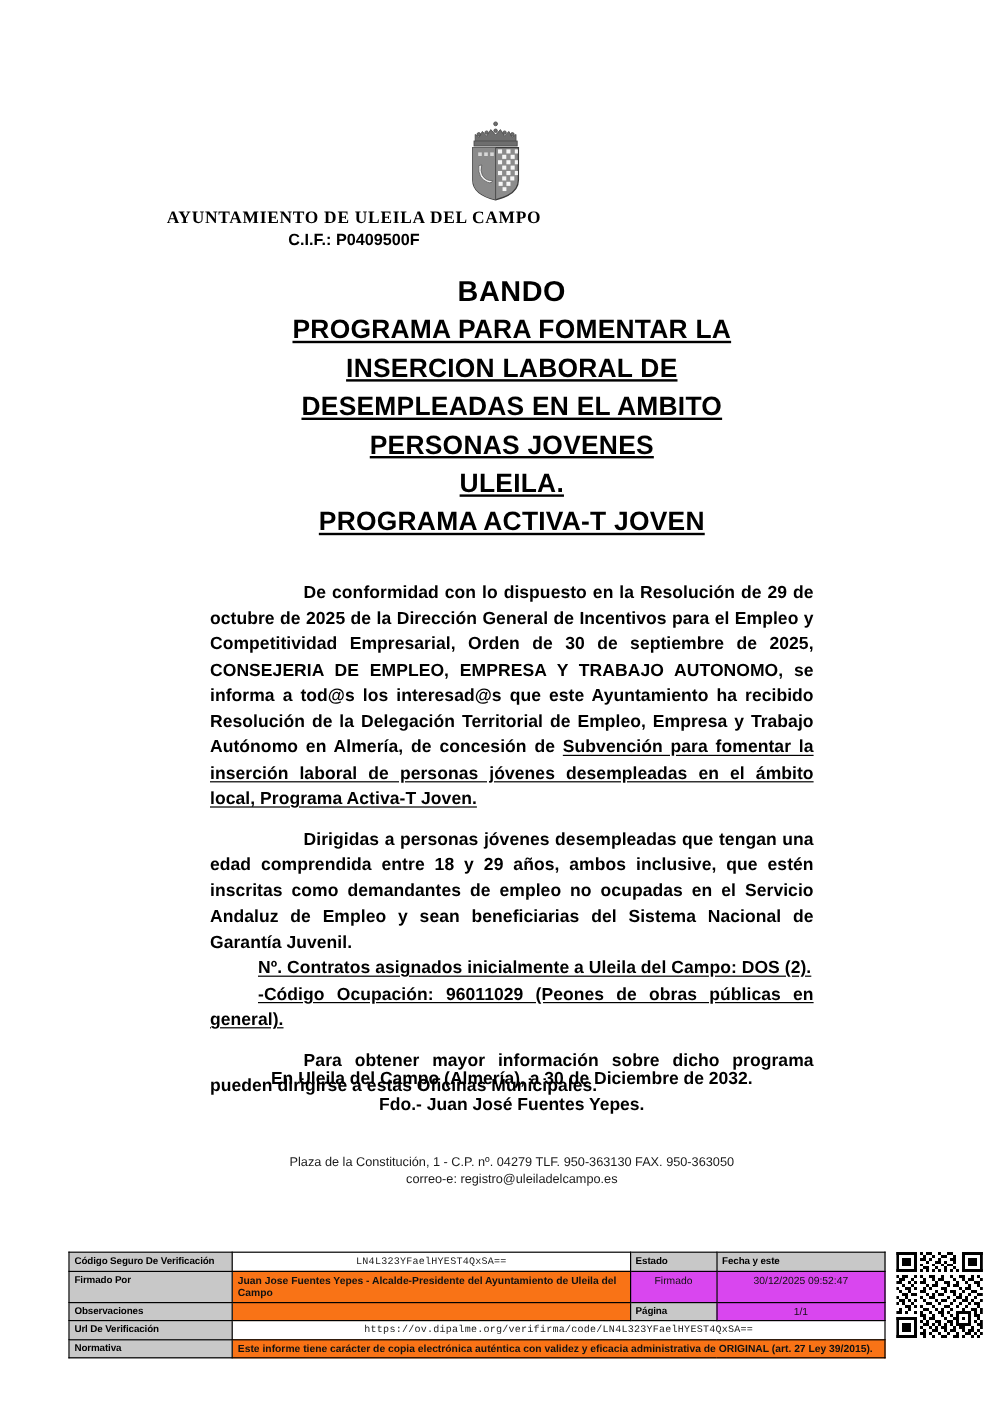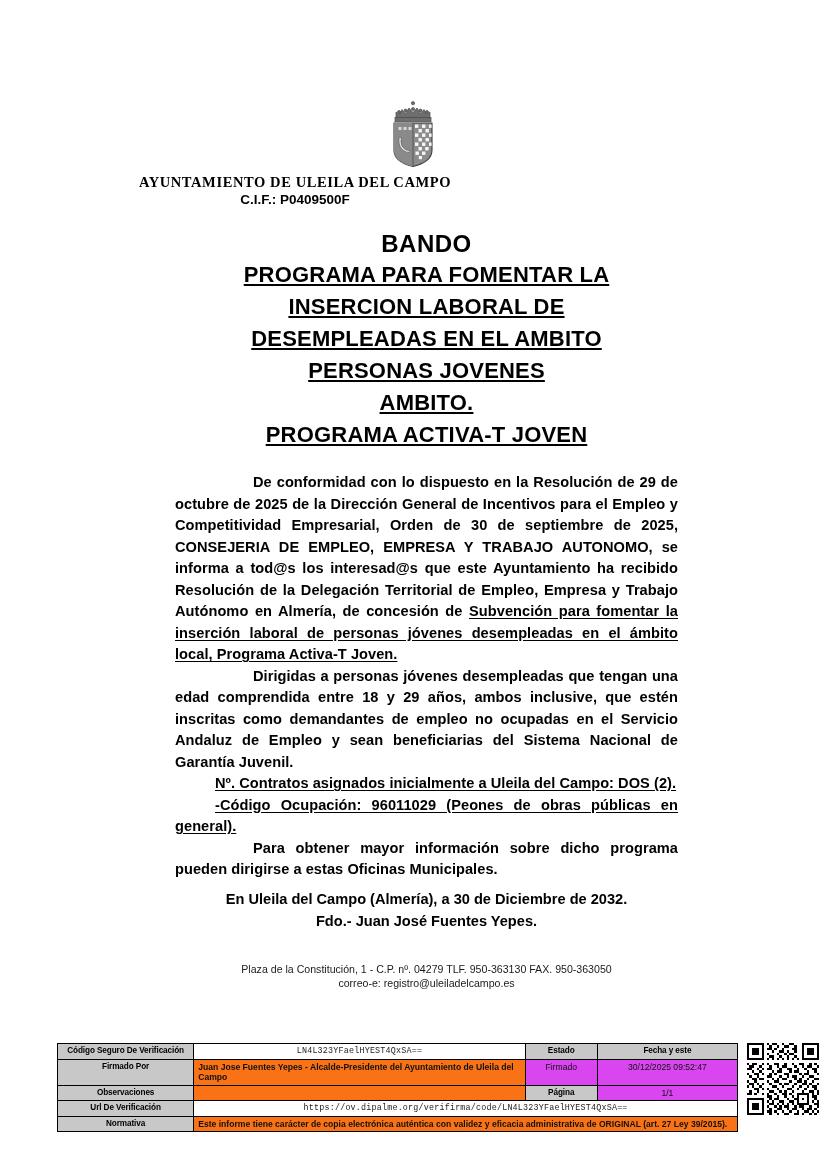--- a/index.html
+++ b/index.html
@@ -92,20 +92,21 @@
     text-align: justify;
     text-justify: inter-word;
     letter-spacing: 0.05px;
   }
   .body-text p {
     margin: 0;
     text-indent: 0;
   }
   .body-text p.ind {
     text-indent: 78px;
+    margin-top: 12px;
   }
   .body-text p.ind-sm {
     text-indent: 40px;
   }
   .body-text .u {
     text-decoration: underline;
     text-underline-offset: 2px;
   }
 
   
@@ -153,21 +154,20 @@
   }
   table.verif td {
     border: 1px solid #000;
     padding: 2px 4px;
     vertical-align: top;
     line-height: 10.5px;
   }
   td.lbl {
     background: #c8c8c8;
     font-weight: bold;
-    text-align: center;
     vertical-align: middle;
     font-size: 8.2px;
     letter-spacing: -0.1px;
   }
   td.val {
     background: #f97316;
     text-align: left;
     font-size: 8.6px;
     color: #111;
     font-weight: bold;
@@ -255,21 +255,21 @@
   <div class="org-name">AYUNTAMIENTO DE ULEILA DEL CAMPO</div>
   <div class="org-cif">C.I.F.: P0409500F</div>
 </div>
 
 <div class="titles">
   <div class="title-bando">BANDO</div>
   <div class="title-serif"><span class="u">PROGRAMA PARA FOMENTAR LA</span></div>
   <div class="title-serif"><span class="u">INSERCION LABORAL DE</span></div>
   <div class="title-serif"><span class="u">DESEMPLEADAS EN EL AMBITO</span></div>
   <div class="title-serif"><span class="u">PERSONAS JOVENES</span></div>
-  <div class="title-serif"><span class="u">AMBITO.</span></div>
+  <div class="title-serif"><span class="u">ULEILA.</span></div>
   <div class="title-serif"><span class="u">PROGRAMA ACTIVA-T JOVEN</span></div>
 </div>
 
 <div class="body-text">
   <p class="ind"><span>De conformidad con lo dispuesto en la Resolución de 29 de octubre de 2025 de la Dirección General de Incentivos para el Empleo y Competitividad Empresarial, Orden de 30 de septiembre de 2025, CONSEJERIA DE EMPLEO, EMPRESA Y TRABAJO AUTONOMO, se informa a tod@s  los interesad@s que este Ayuntamiento ha recibido Resolución de la Delegación Territorial de Empleo, Empresa y Trabajo Autónomo en Almería, de concesión de </span><span class="u">Subvención para fomentar la inserción laboral de personas jóvenes desempleadas en el ámbito local, Programa Activa-T Joven.</span></p>
   <p class="ind">Dirigidas a personas jóvenes desempleadas que tengan una edad comprendida entre 18 y 29 años, ambos inclusive, que estén inscritas como demandantes de empleo no ocupadas en el Servicio Andaluz de Empleo y sean beneficiarias del Sistema Nacional de Garantía Juvenil.</p>
   <p class="ind-sm"><span class="u">Nº. Contratos asignados inicialmente a  Uleila del Campo: DOS (2).</span></p>
   <p class="ind-sm"><span class="u">-Código Ocupación: 96011029 (Peones de obras públicas en general).</span></p>
   <p class="ind">Para obtener mayor información sobre dicho programa pueden dirigirse a estas Oficinas Municipales.</p>
 </div>

